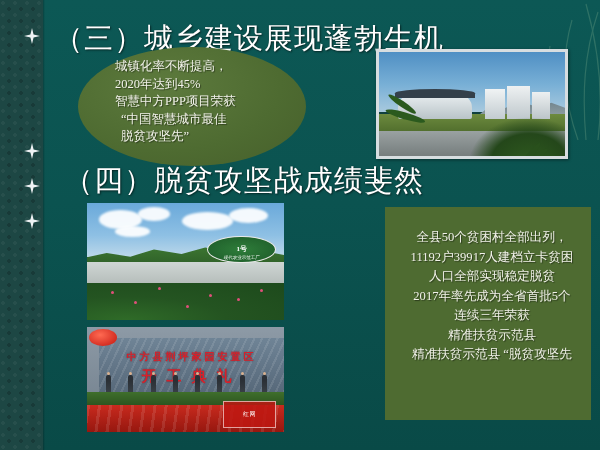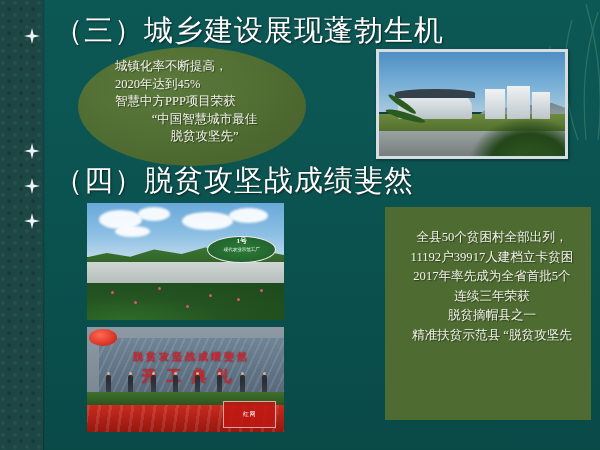--- a/index.html
+++ b/index.html
@@ -29,36 +29,36 @@
   
   .bullet{position:absolute;width:16px;height:16px;}
   .bullet svg{display:block;}
 
   
   .heading{
     position:absolute;color:#ffffff;white-space:nowrap;
     font-size:29px;letter-spacing:1px;line-height:1;
     text-shadow:1px 1px 2px rgba(0,0,0,.55), 0 0 1px rgba(0,0,0,.4);
   }
-  #h1{left:54px;top:16px;}
-  #h2{left:54px;top:166px;}
+  #h1{left:54px;top:24px;}
+  #h2{left:64px;top:166px;}
 
   
   .oval{
     position:absolute;left:78px;top:47px;width:228px;height:119px;
     background:radial-gradient(ellipse at 38% 32%,#5d7a3d 0%,#4e6b31 58%,#465f2b 100%);
     border-radius:50%;
   }
   .oval-text{
     position:absolute;left:108px;top:58px;width:180px;
     color:#f2f2ea;font-size:12.5px;line-height:17.6px;
     text-shadow:1px 1px 1px rgba(0,0,0,.45);
   }
   .oval-text div{white-space:nowrap;margin-left:7px;}
-  .oval-text .ind{text-indent:6px;text-align:center;}
+  .oval-text .ind{text-indent:6px;}
 
   
   .panel{
     position:absolute;left:385px;top:207px;width:206px;height:213px;
     background:#4e6b31;
   }
   .panel-text{
     position:absolute;left:394px;top:228px;width:196px;
     color:#f2f2ea;font-size:12.6px;line-height:19.5px;
     text-shadow:1px 1px 1px rgba(0,0,0,.45);
@@ -112,21 +112,21 @@
     background:linear-gradient(180deg,#cfd6d4,#aeb6b3);}
   .g-arch{position:absolute;bottom:0;background:#e2e8e6;border-radius:50% 50% 0 0;opacity:.85;}
   .g-field{position:absolute;left:0;right:0;top:70%;height:12%;
     background:linear-gradient(180deg,#b9c0bb,#8f9a8c);}
   .g-bush{position:absolute;left:0;right:0;bottom:0;height:32%;
     background:radial-gradient(ellipse at 20% 100%,#2f6b28 0%,#245421 45%,#1d4a1c 100%);}
   .g-flower{position:absolute;width:3px;height:3px;border-radius:50%;background:#e0507a;}
   .g-sign{position:absolute;right:4%;top:28%;width:34%;height:22%;
     background:radial-gradient(ellipse at 50% 50%,#2e7d3a,#1d5a28);
     border:1.5px solid #eaeaea;border-radius:50%;
-    display:flex;align-items:flex-start;justify-content:center;}
+    display:flex;align-items:flex-end;justify-content:center;}
   .g-sign span{color:#fff;font-size:7px;line-height:8px;text-align:center;}
 
   
   .b-bg{position:absolute;inset:0;background:linear-gradient(180deg,#8d9aa6,#6f7d8a);}
   .b-board{position:absolute;left:6%;top:10%;right:0;height:52%;
     background:linear-gradient(180deg,#6f8496,#57697a);}
   .b-board:before{content:"";position:absolute;inset:0;
     background:repeating-linear-gradient(115deg,rgba(255,255,255,.10) 0 2px,transparent 2px 7px);}
   .b-t1{position:absolute;left:8%;top:22%;right:2%;color:#d8202a;
     font-size:10px;letter-spacing:3px;text-align:center;font-weight:bold;
@@ -256,21 +256,21 @@
         </span>
       </div>
     </div>
   </div>
 
   <div class="photo" id="photo-banner">
     <div class="inner">
       <div class="b-bg"></div>
       <div class="b-board"></div>
       <div class="b-lantern"></div>
-      <div class="b-t1">脱贫攻坚战成绩斐然</div>
+      <div class="b-t1">中方县荆坪家园安置区</div>
       <div class="b-t2">开工典礼</div>
       <div class="b-people">
         <div class="b-person" style="left:4%"></div>
         <div class="b-person" style="left:16%"></div>
         <div class="b-person" style="left:28%"></div>
         <div class="b-person" style="left:40%"></div>
         <div class="b-person" style="left:52%"></div>
         <div class="b-person" style="left:64%"></div>
         <div class="b-person" style="left:76%"></div>
         <div class="b-person" style="left:88%"></div>
@@ -280,19 +280,20 @@
       <div class="b-logo">
         <span>红网</span>
       </div>
     </div>
   </div>
 
   <div class="panel"></div>
   <div class="panel-text">
     <div>全县50个贫困村全部出列，</div>
     <div>11192户39917人建档立卡贫困</div>
+    <div>人口全部实现稳定脱贫</div>
     <div>2017年率先成为全省首批5个</div>
     <div>连续三年荣获</div>
-    <div>脱贫摘帽县之一</div>
+    <div>精准扶贫示范县</div>
     <div>精准扶贫示范县 “脱贫攻坚先</div>
   </div>
 
 </div>
 
 </body></html>

